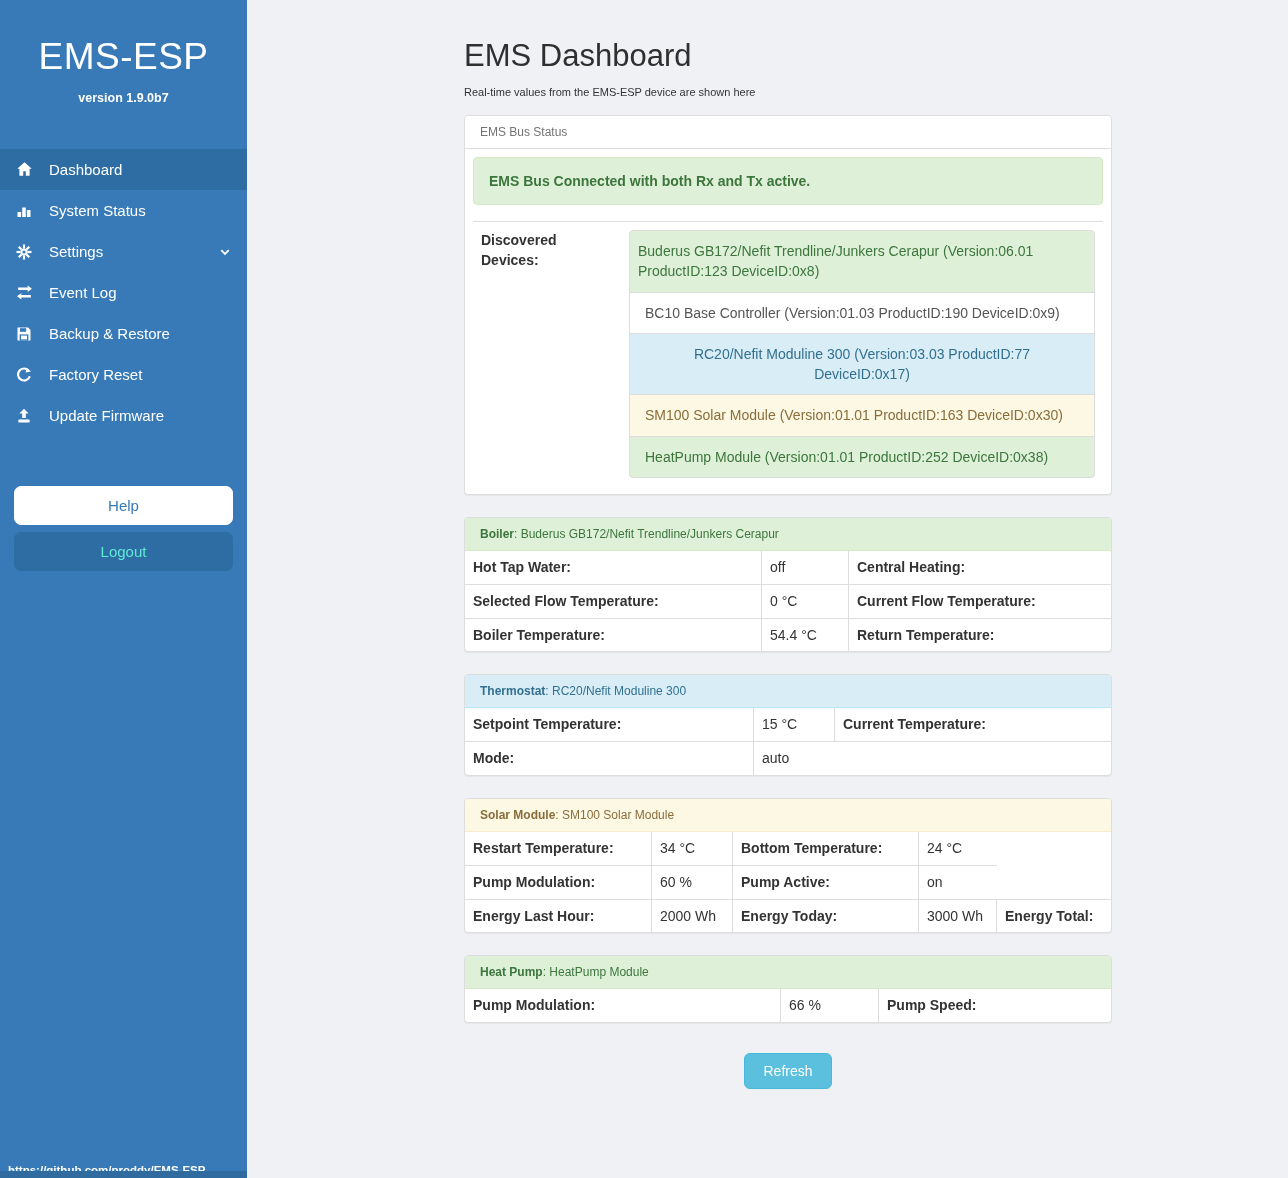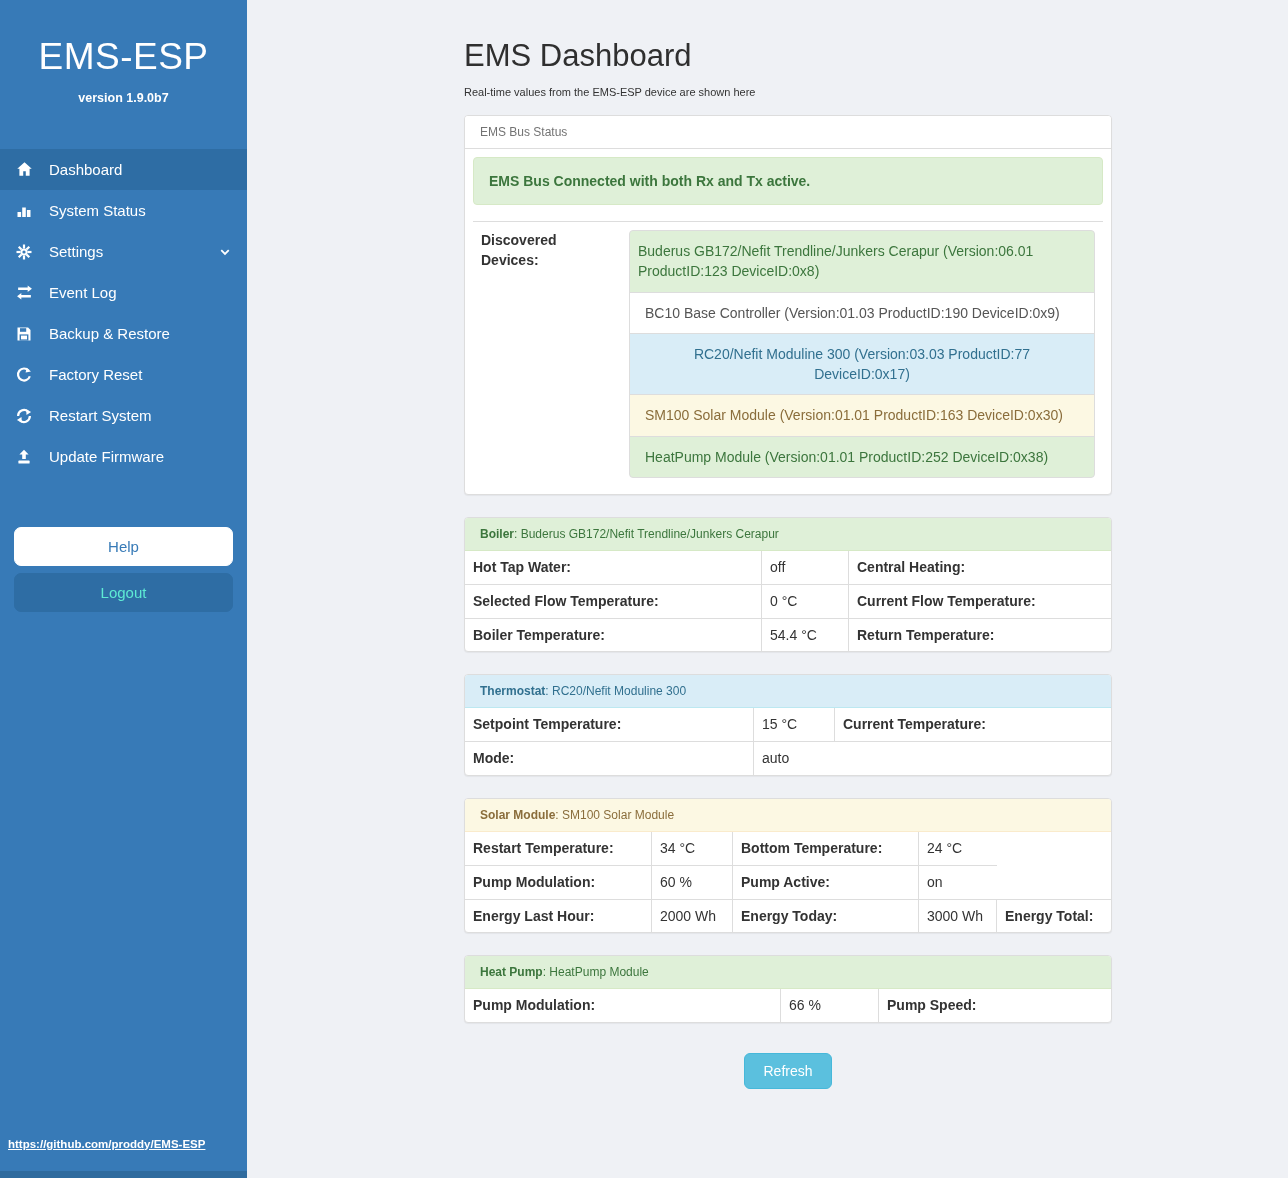--- a/index.html
+++ b/index.html
@@ -39,21 +39,21 @@
     font-size:15px; text-align:center; cursor:pointer;
     font-family:"Liberation Sans", sans-serif;
   }
   .btn-logout {
     display:block; width:100%; padding:10px 0;
     background:#2e6da4; color:#5eead4; border:1px solid #2e6da4; border-radius:7px;
     font-size:15px; text-align:center; cursor:pointer;
     font-family:"Liberation Sans", sans-serif;
   }
   .sidebar-url {
-    position:absolute; bottom:28px; left:8px;
+    position:absolute; bottom:2px; left:8px;
     color:#fff; font-size:11.5px; font-weight:700;text-decoration:underline;
   }
   .sidebar-strip { position:absolute; bottom:0; left:0; width:100%; height:7px; background:#2f6b9e; }
 
   
   .main { margin-left:247px; padding:38px 0 0 217px; }
   .content { width:648px; }
   .page-title { font-size:31px; font-weight:400; margin:0 0 12px 0; color:#2f2f2f; }
   .page-sub { font-size:11px; margin:0 0 17px 0; color:#333; }
 
@@ -186,31 +186,20 @@
       <span>Backup &amp; Restore</span>
     </div>
     <div class="nav-item">
       <span class="nav-icon">
         <svg width="16" height="16" viewBox="0 0 16 16">
           <path fill="none" stroke="#fff" stroke-width="2.2" d="M13.8 9.2A6 6 0 1 1 12.6 3.6"></path>
           <path fill="#fff" d="M10.6 0.8 15 4.6l-5.4 1z"></path>
         </svg>
       </span>
       <span>Factory Reset</span>
-    </div>
-    <div class="nav-item">
-      <span class="nav-icon">
-        <svg width="16" height="16" viewBox="0 0 16 16">
-          <path fill="none" stroke="#fff" stroke-width="2.2" d="M13.9 8a6 6 0 0 1-9.8 4.6"></path>
-          <path fill="#fff" d="M5.8 14.8.9 12l4.6-2.9z"></path>
-          <path fill="none" stroke="#fff" stroke-width="2.2" d="M2.1 8a6 6 0 0 1 9.8-4.6"></path>
-          <path fill="#fff" d="M10.2 1.2 15.1 4l-4.6 2.9z"></path>
-        </svg>
-      </span>
-      <span>Restart System</span>
     </div>
     <div class="nav-item">
       <span class="nav-icon">
         <svg width="16" height="16" viewBox="0 0 16 16">
             <g fill="#fff">
               <path d="M8 0.8 12.6 5.6H9.8V10H6.2V5.6H3.4z"></path>
               <rect x="2.4" y="11.6" width="11.2" height="3" rx="0.6"></rect>
             </g>
           </svg>
       </span>

